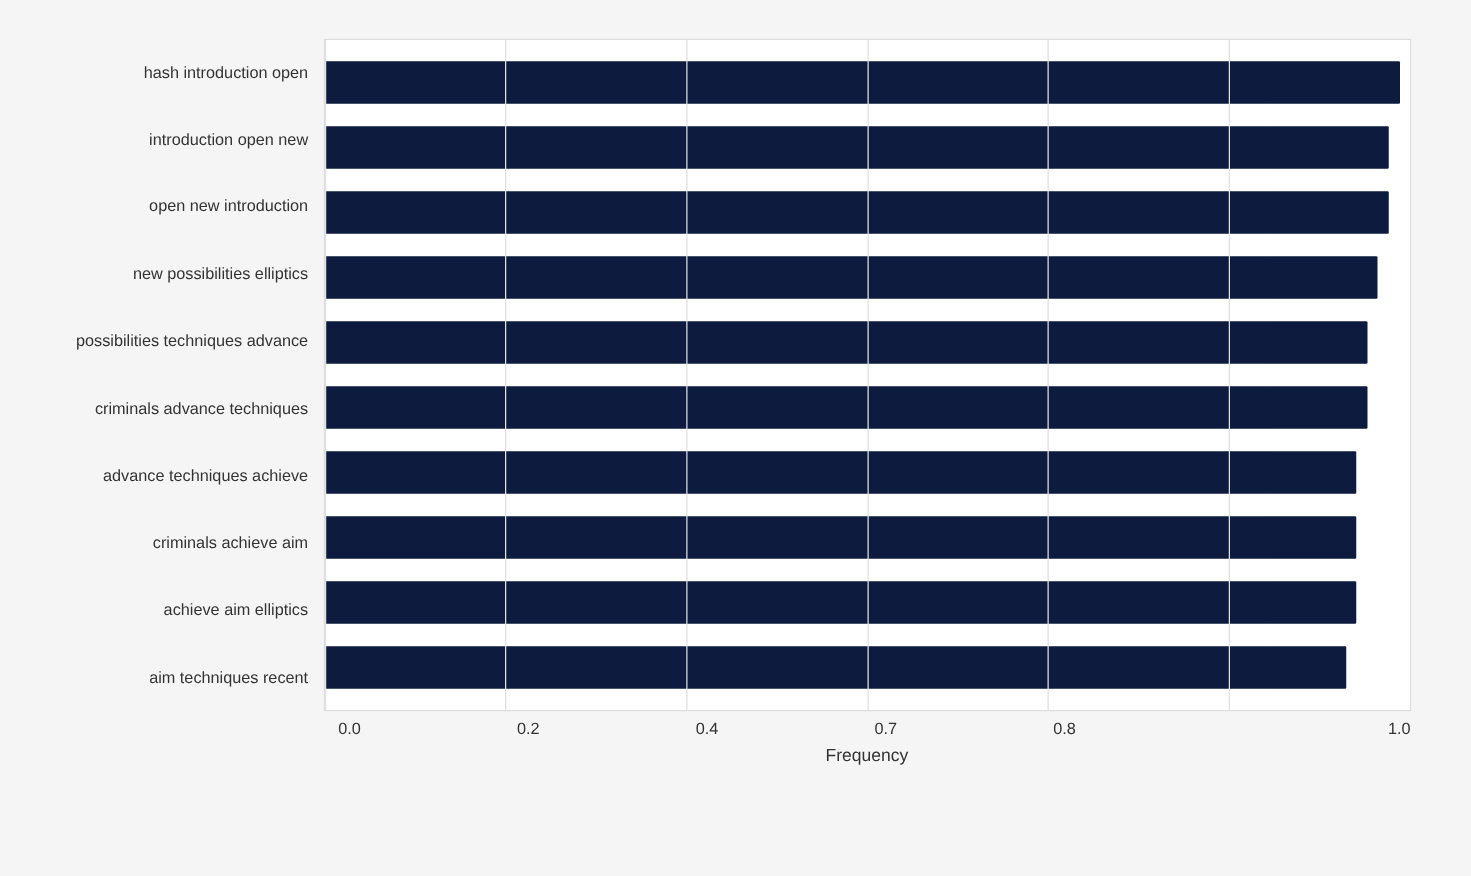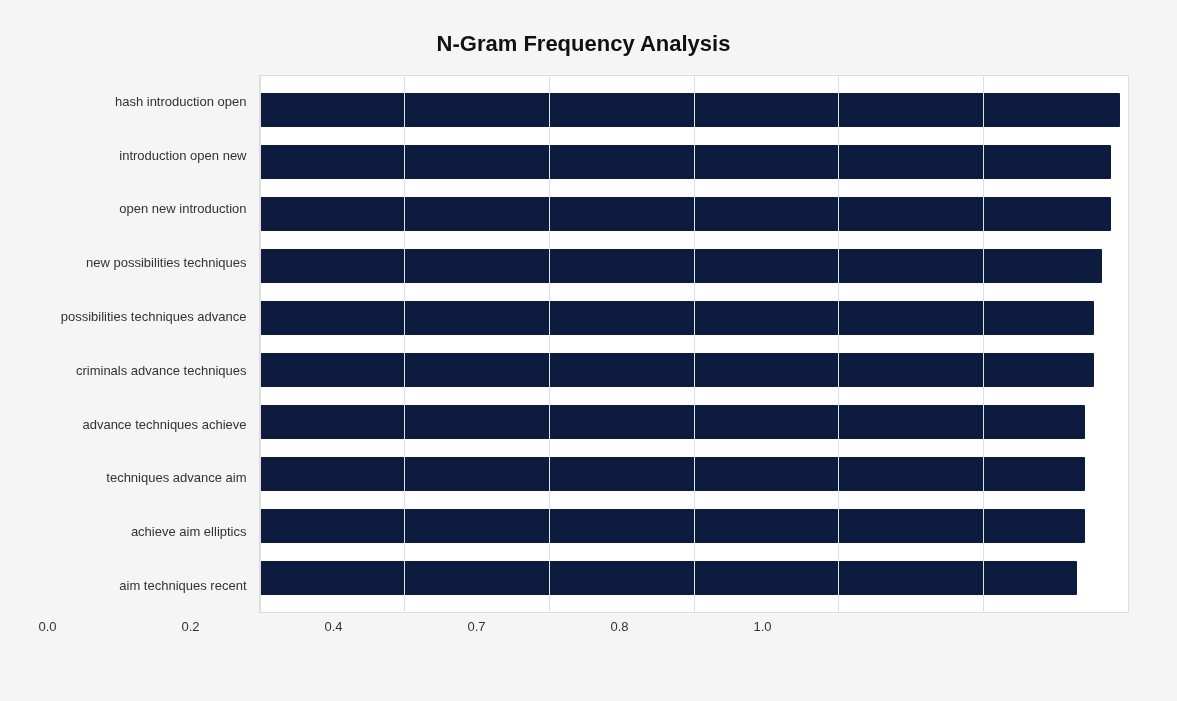--- a/index.html
+++ b/index.html
@@ -81,57 +81,58 @@
       height: 52px;
     }
     .bar {
       background: #0d1b3e;
       height: 34px;
       border-radius: 1px;
     }
     .x-axis {
       display: flex;
       flex-direction: row;
+      margin-left: 232px;
       margin-top: 6px;
       width: calc(100% - 232px);
     }
     .x-tick {
       flex: 1;
       font-size: 13px;
       color: #333;
     }
     .x-tick:first-child {
       text-align: left;
     }
     .x-tick:last-child {
+      text-align: right;
     }
     .x-axis-label {
       text-align: center;
       font-size: 14px;
       color: #333;
       margin-top: 6px;
       margin-left: 220px;
     }
   </style>
 </head>
 <body>
 
 <div class="chart-container">
-  <div class="chart-title">N-Gram Frequency Analysis</div>
   <div class="chart-area">
     <div class="bars-section">
       <div class="y-labels" id="y-labels-container">
           <div class="y-label">hash introduction open</div>
           <div class="y-label">introduction open new</div>
           <div class="y-label">open new introduction</div>
-          <div class="y-label">new possibilities techniques</div>
+          <div class="y-label">new possibilities elliptics</div>
           <div class="y-label">possibilities techniques advance</div>
           <div class="y-label">criminals advance techniques</div>
           <div class="y-label">advance techniques achieve</div>
-          <div class="y-label">techniques advance aim</div>
+          <div class="y-label">criminals achieve aim</div>
           <div class="y-label">achieve aim elliptics</div>
           <div class="y-label">aim techniques recent</div>
         </div>
       <div class="bars-plot" id="bars-plot-container">
 
       <div class="grid-lines">
             <div class="grid-line" style="margin-left: 0px; flex: 1 1 0%;"></div>
             <div class="grid-line" style="margin-left: auto; flex: 1 1 0%;"></div>
             <div class="grid-line" style="margin-left: auto; flex: 1 1 0%;"></div>
             <div class="grid-line" style="margin-left: auto; flex: 1 1 0%;"></div>
@@ -171,14 +172,15 @@
         </div>
     </div>
     <div class="x-axis" id="x-axis-container">
         <div class="x-tick">0.0</div>
         <div class="x-tick">0.2</div>
         <div class="x-tick">0.4</div>
         <div class="x-tick">0.7</div>
         <div class="x-tick">0.8</div>
         <div class="x-tick">1.0</div>
       </div>
+    <div class="x-axis-label">Frequency</div>
   </div>
 </div>
 
 </body></html>

